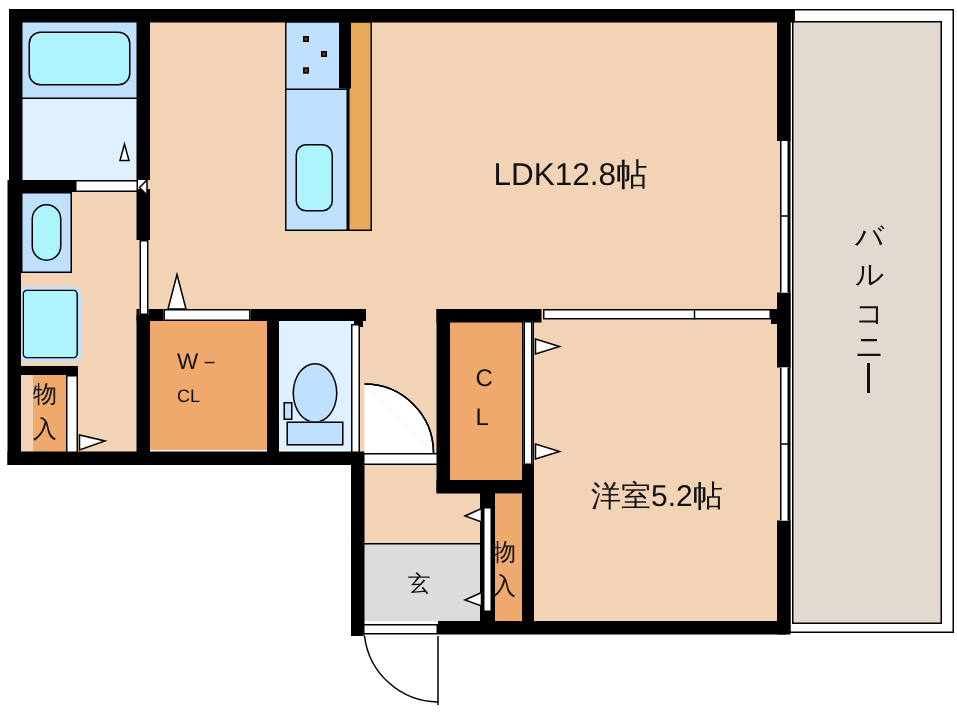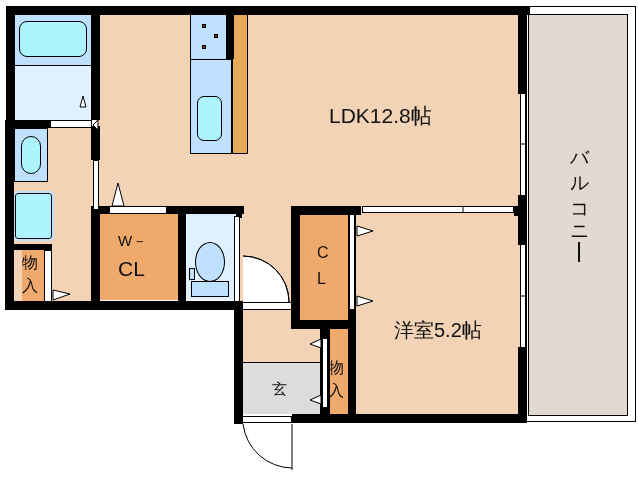--- a/index.html
+++ b/index.html
@@ -36,21 +36,21 @@
 <div class="abs" style="left:190px;top:59px;width:42px;height:1px;background:#000;"></div>
 <div class="abs" style="left:202px;top:24px;width:4px;height:4px;background:#7a3a10;border:1px solid #000;"></div>
 <div class="abs" style="left:214px;top:34px;width:4px;height:4px;background:#7a3a10;border:1px solid #000;"></div>
 <div class="abs" style="left:202px;top:45px;width:4px;height:4px;background:#7a3a10;border:1px solid #000;"></div>
 <div class="abs" style="left:197px;top:96px;width:25px;height:45px;background:#aef4ff;border:1px solid #000;border-radius:7px;"></div>
 <div class="abs" style="left:232px;top:14px;width:16px;height:140px;background:#e7aa5a;border:1px solid #000;"></div>
 <div class="wall" style="left:226px;top:14px;width:8px;height:45px;"></div>
 
 <div class="abs" style="left:100px;top:214px;width:78px;height:86px;background:#f0a96c;"></div>
 <div class="label" style="left:118px;top:232px;font-size:15px;font-family:'Liberation Sans',sans-serif;">W－</div>
-<div class="label" style="left:118px;top:257px;font-size:21px;font-family:'Liberation Sans',sans-serif;">CL</div>
+<div class="label" style="left:118px;top:257px;font-size:12px;font-family:'Liberation Sans',sans-serif;">CL</div>
 
 <div class="abs" style="left:186px;top:214px;width:50px;height:86px;background:#dff1ff;"></div>
 <div class="abs" style="left:195px;top:242px;width:30px;height:40px;background:#bfe0ff;border:1px solid #000;border-radius:50%;"></div>
 <div class="abs" style="left:191px;top:281px;width:38px;height:16px;background:#bfe0ff;border:1px solid #000;"></div>
 <div class="abs" style="left:189px;top:268px;width:6px;height:12px;background:#bfe0ff;border:1px solid #000;"></div>
 
 <div class="abs" style="left:300px;top:214px;width:48px;height:106px;background:#f0a96c;"></div>
 <div class="label" style="left:317px;top:244px;font-size:16px;font-family:'Liberation Sans',sans-serif;">C</div>
 <div class="label" style="left:317px;top:270px;font-size:16px;font-family:'Liberation Sans',sans-serif;">L</div>
 

